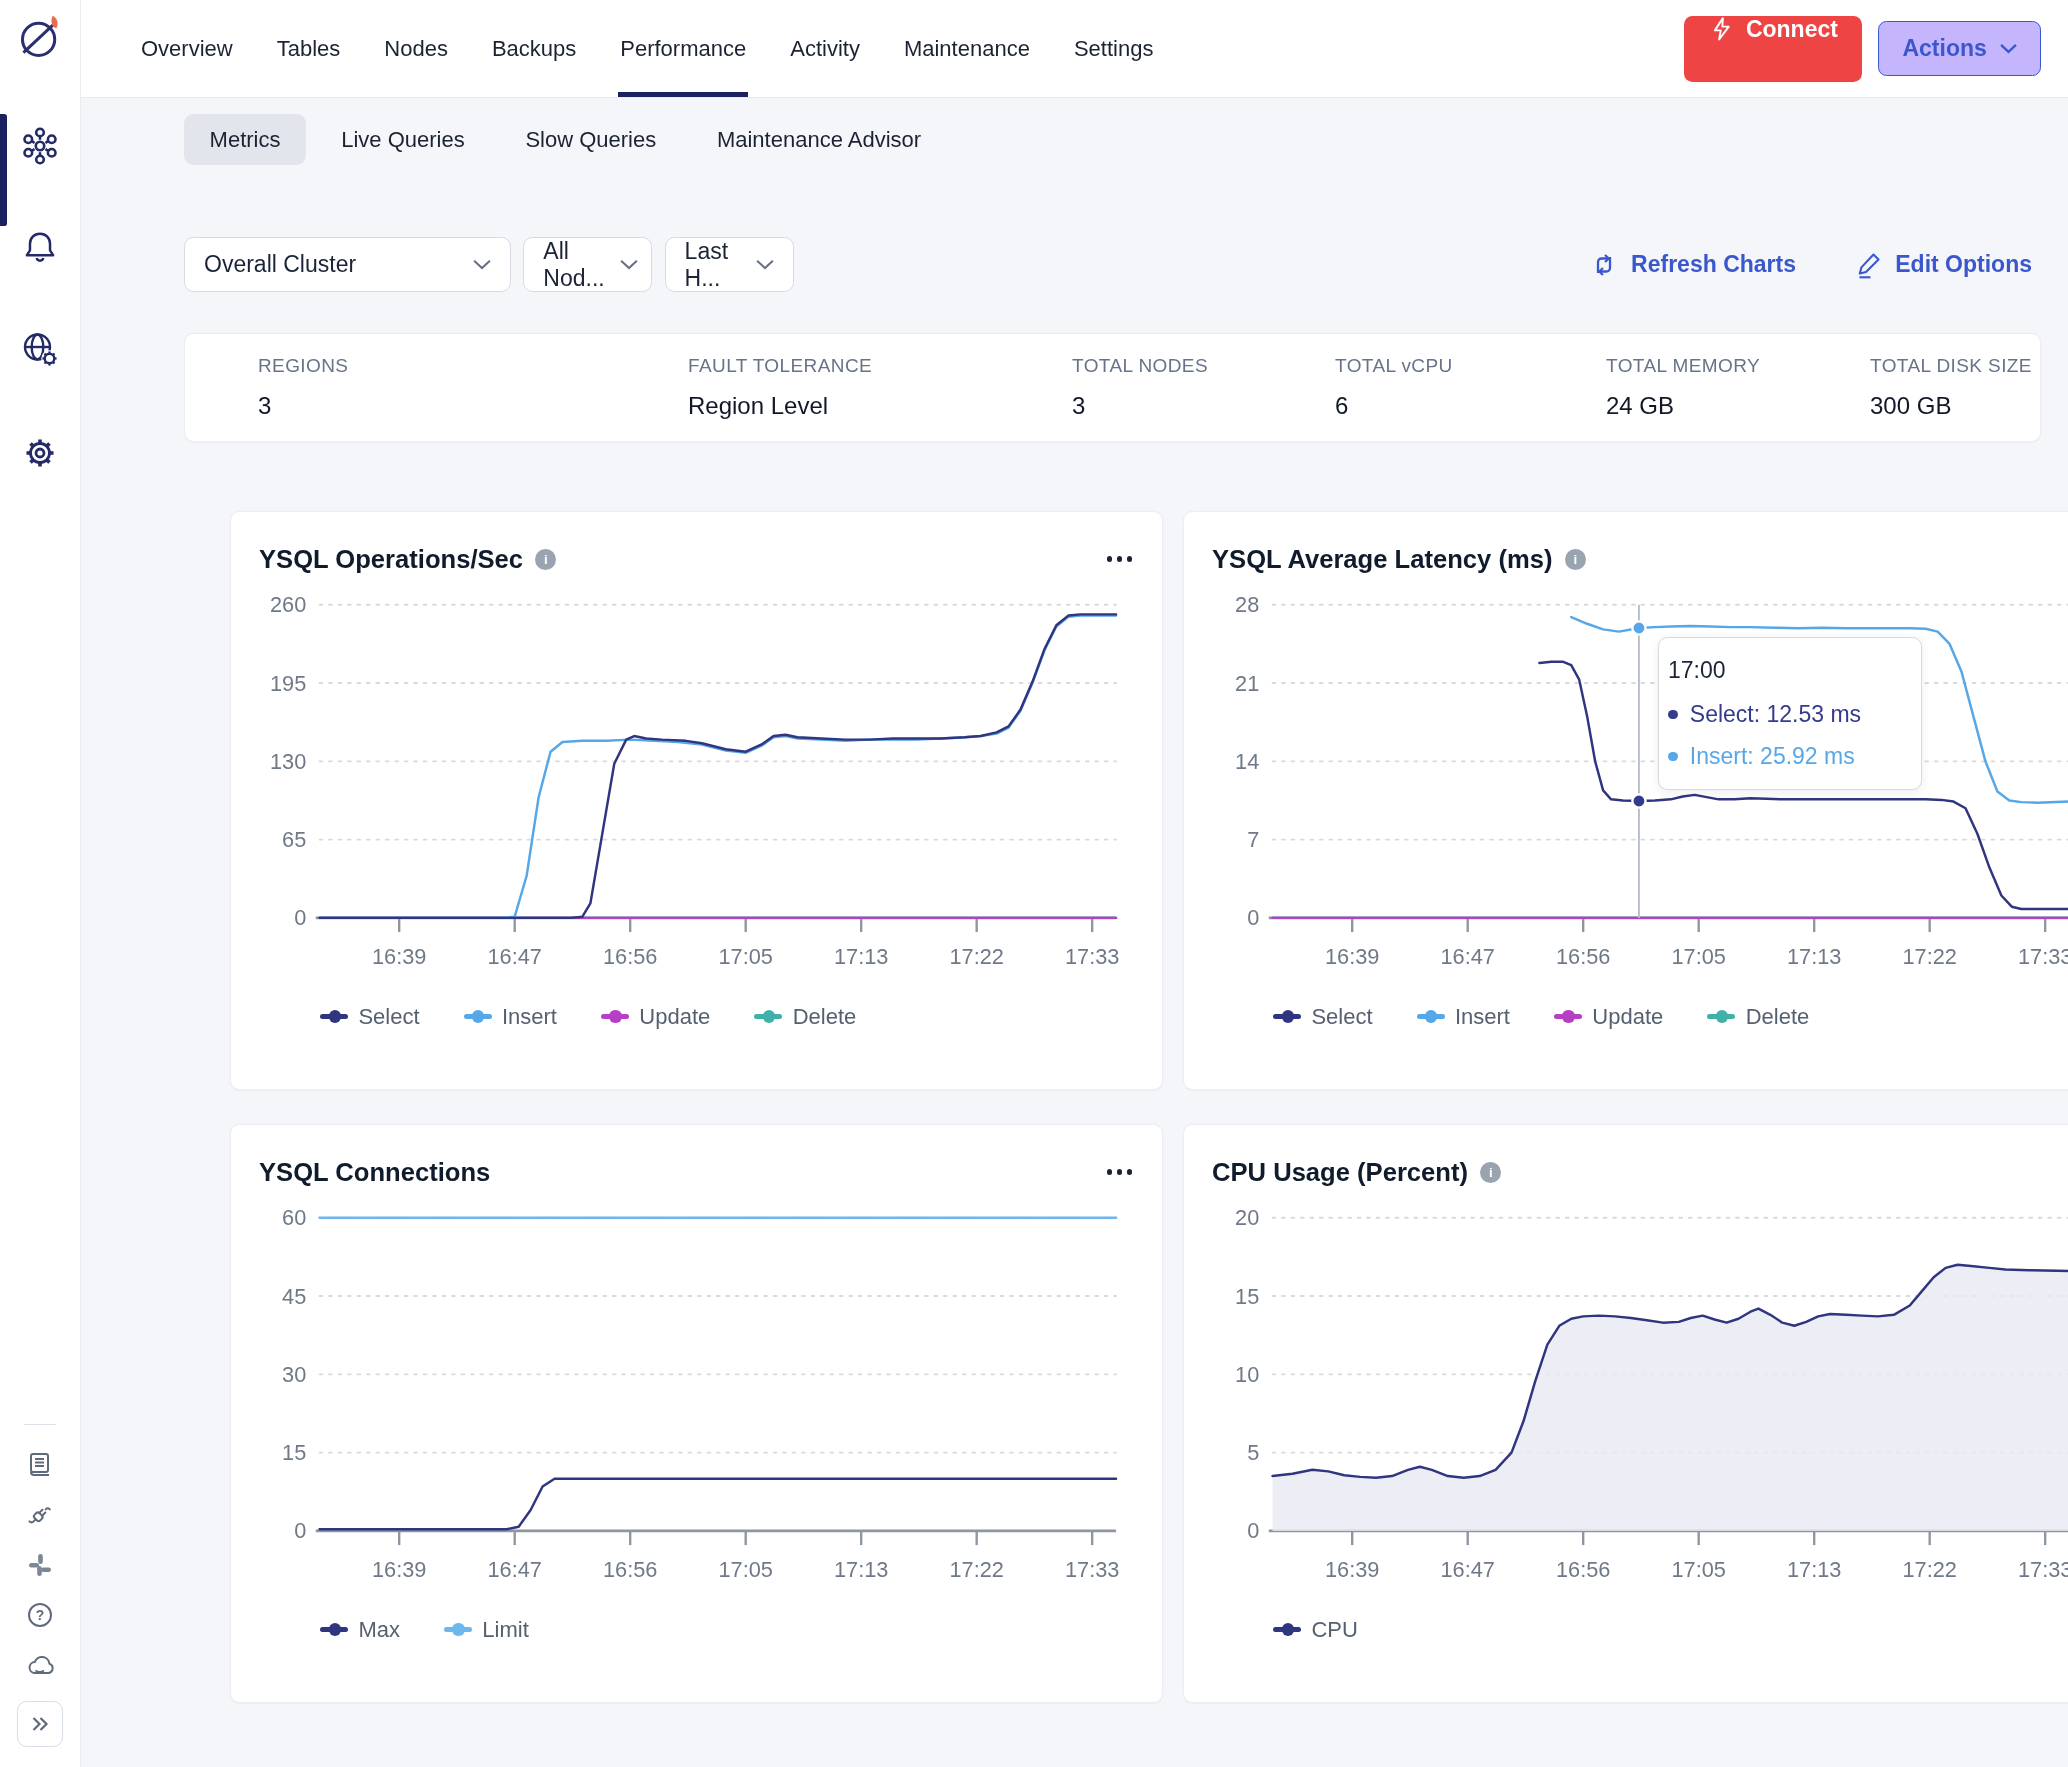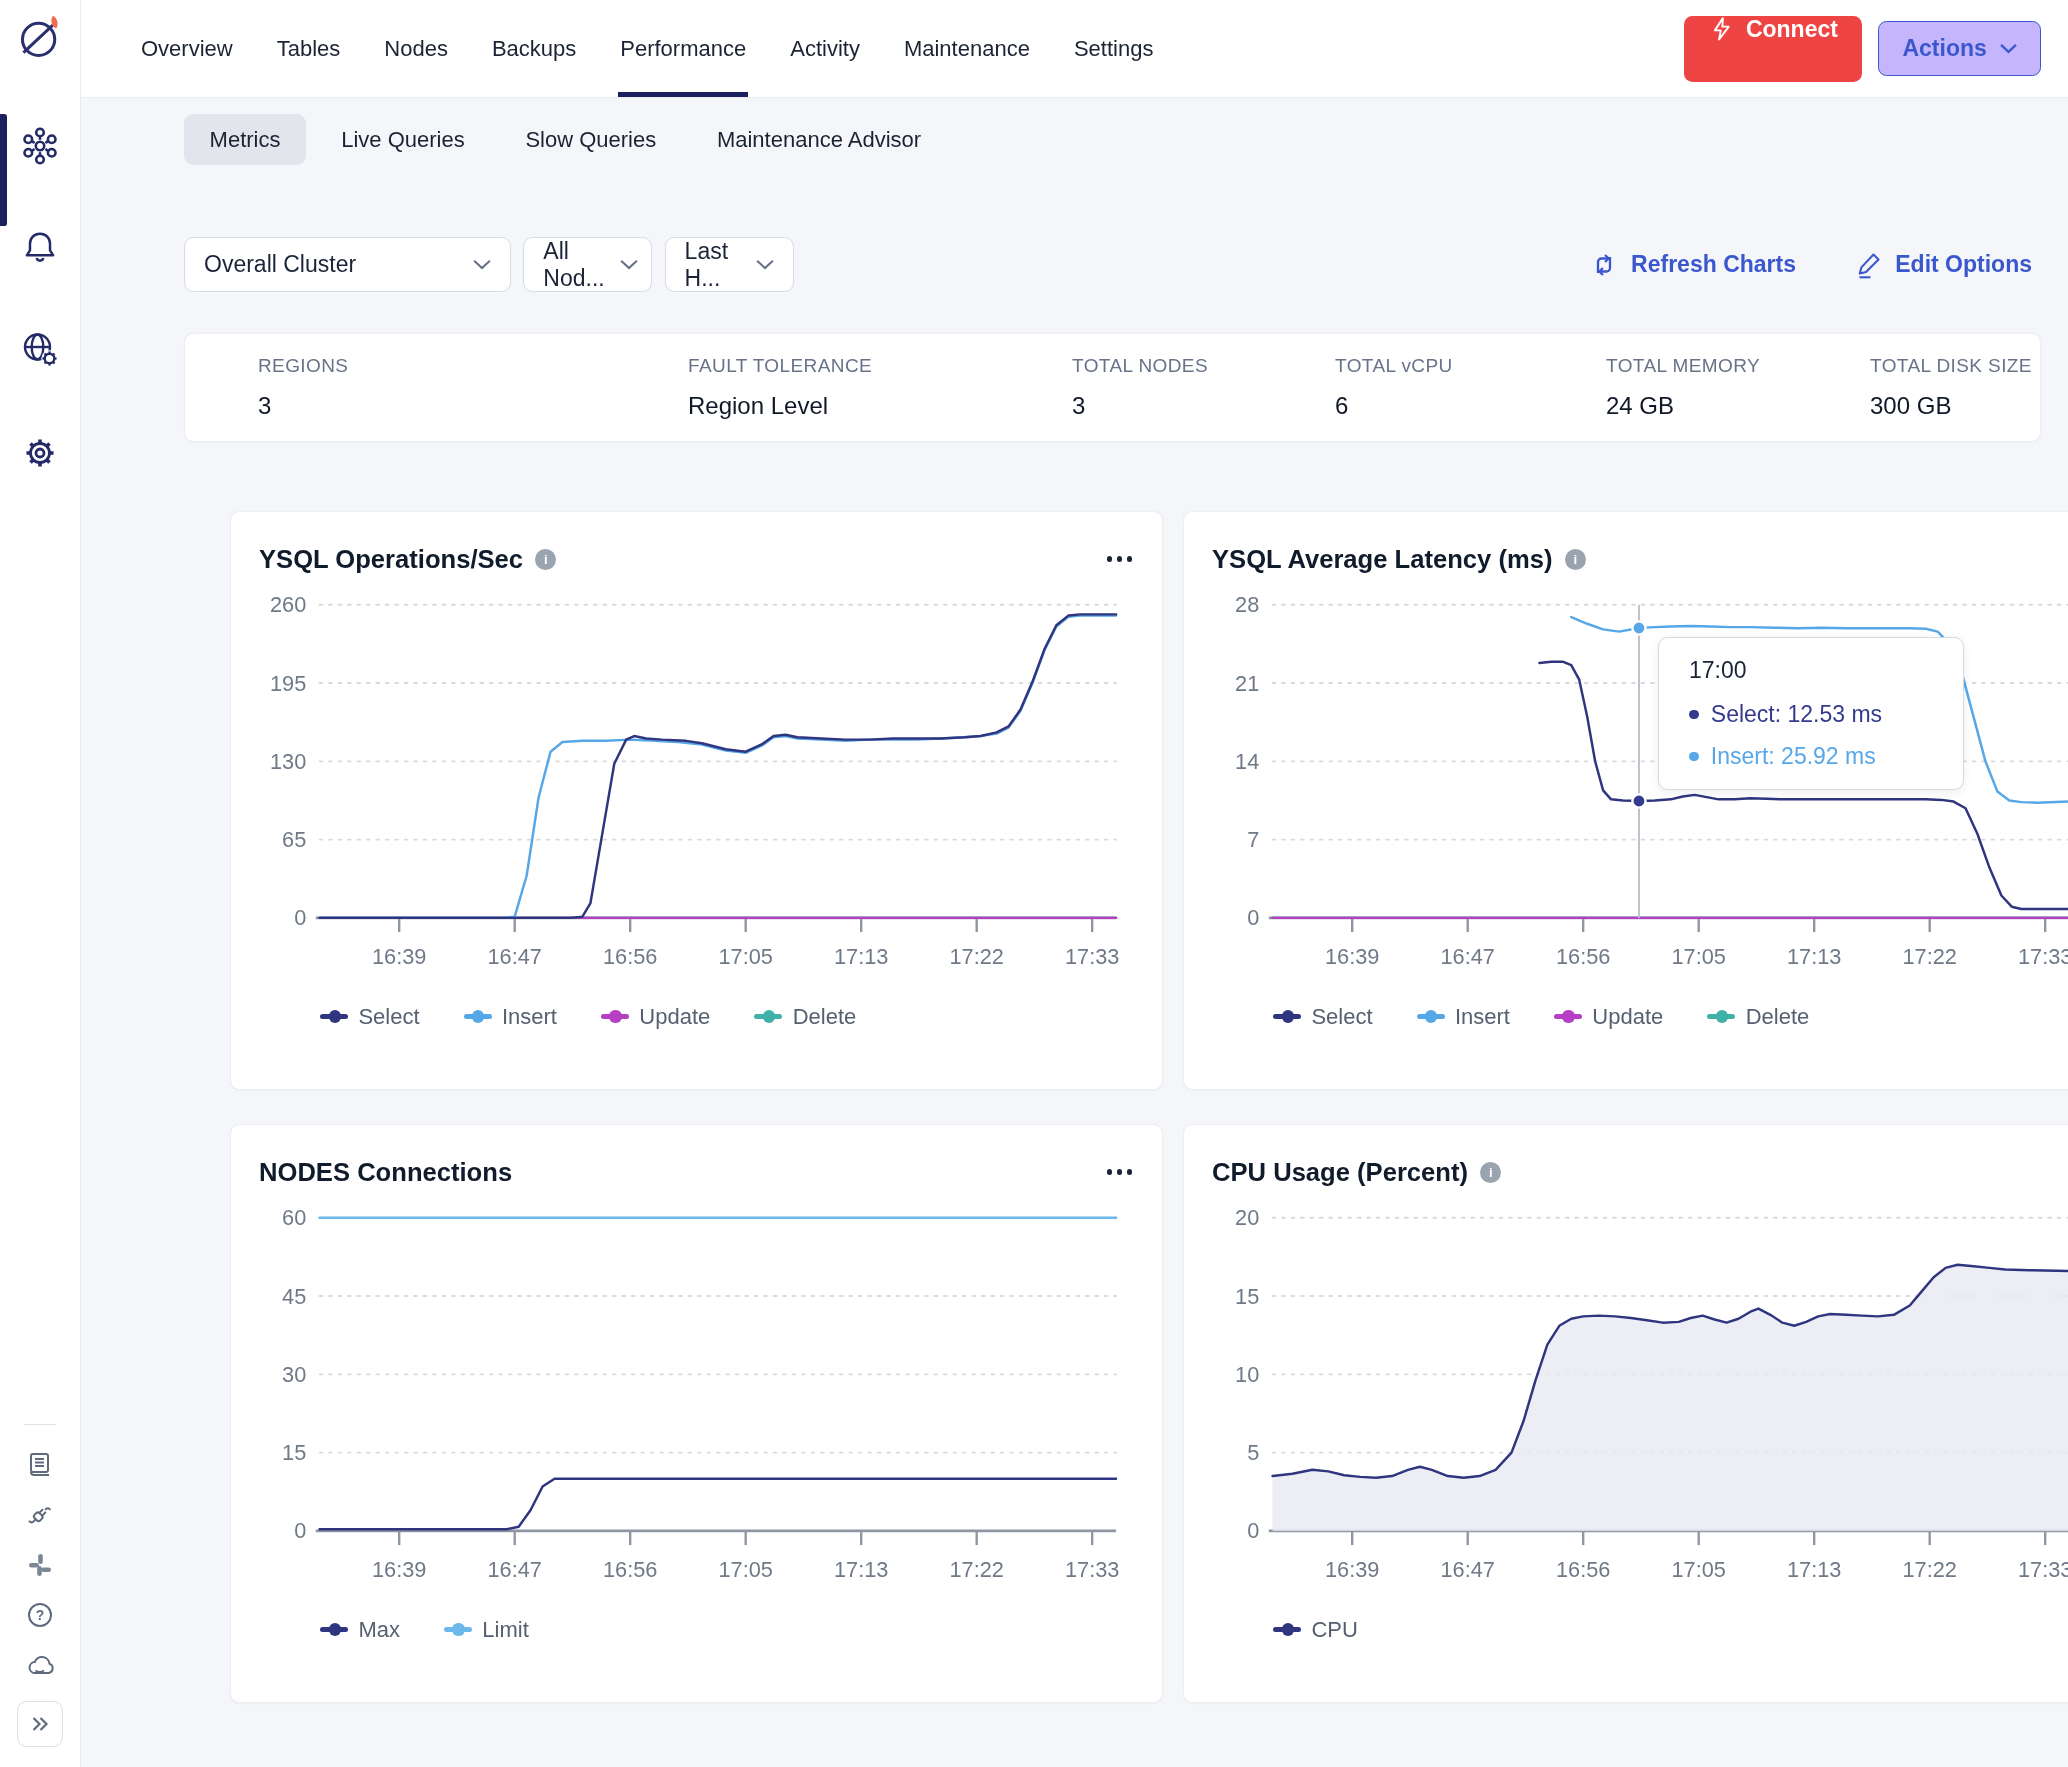--- a/index.html
+++ b/index.html
@@ -56,21 +56,21 @@
   .chart-menu .dot{width:5.2px;height:5.2px;border-radius:50%;background:#1b2437;display:block;}
   .plot-wrap{position:relative;margin-top:17px;}
   svg text{font-family:"Liberation Sans",sans-serif;}
   .legend{display:flex;align-items:center;gap:44px;margin:26.5px 0 0 61px;}
   .legend-item{display:flex;align-items:center;cursor:pointer;}
   .lg-marker{position:relative;width:28px;height:12.3px;}
   .lg-line{position:absolute;left:0;top:3.8px;width:28px;height:4.7px;border-radius:2.8px;}
   .lg-dot{position:absolute;left:8.5px;top:0;width:12.3px;height:12.3px;border-radius:50%;}
   .legend-item .lg-label{font-size:22px;color:#566070;margin-left:10.4px;}
   
-  .chart-tooltip{position:absolute;width:244px;background:#fff;border:1.4px solid #d5d9e0;border-radius:9.5px;padding:19px 30px;box-shadow:0 2.8px 9.5px rgba(16,24,40,.07);z-index:5;}
+  .chart-tooltip{position:absolute;width:244px;background:#fff;border:1.4px solid #d5d9e0;border-radius:9.5px;padding:19px 9px;box-shadow:0 2.8px 9.5px rgba(16,24,40,.07);z-index:5;}
   .tip-time{font-size:23px;color:#1b2437;margin-bottom:17px;}
   .tip-row{display:flex;align-items:center;gap:12.3px;font-size:23px;margin-top:15px;}
   .tip-bullet{width:9.5px;height:9.5px;border-radius:50%;flex:none;}
 </style>
 </head>
 <body>
 
 <div class="sidebar">
   <div class="side-active-bar"></div>
   <div class="logo side-icon">
@@ -444,21 +444,21 @@
             <span class="lg-marker">
               <span class="lg-line" style="background: rgb(63, 177, 168);"></span>
               <span class="lg-dot" style="background: rgb(63, 177, 168);"></span>
             </span>
             <span class="lg-label">Delete</span>
           </div>
         </div>
       </div>
       <div class="chart-card">
         <div class="chart-head">
-          <div class="chart-title">NODES Connections</div>
+          <div class="chart-title">YSQL Connections</div>
           <div class="chart-menu">
             <span class="dot"></span>
             <span class="dot"></span>
             <span class="dot"></span>
           </div>
         </div>
         <div class="plot-wrap"><svg width="876" height="379" viewBox="0 0 926 400">
             <line x1="64" y1="10" x2="906" y2="10" stroke="#d7dade" stroke-width="2" stroke-dasharray="3 7" stroke-linecap="round"></line>
             <text x="50" y="18" text-anchor="end" font-size="23" fill="#6f7987">60</text>
             <line x1="64" y1="92.75" x2="906" y2="92.75" stroke="#d7dade" stroke-width="2" stroke-dasharray="3 7" stroke-linecap="round"></line>

